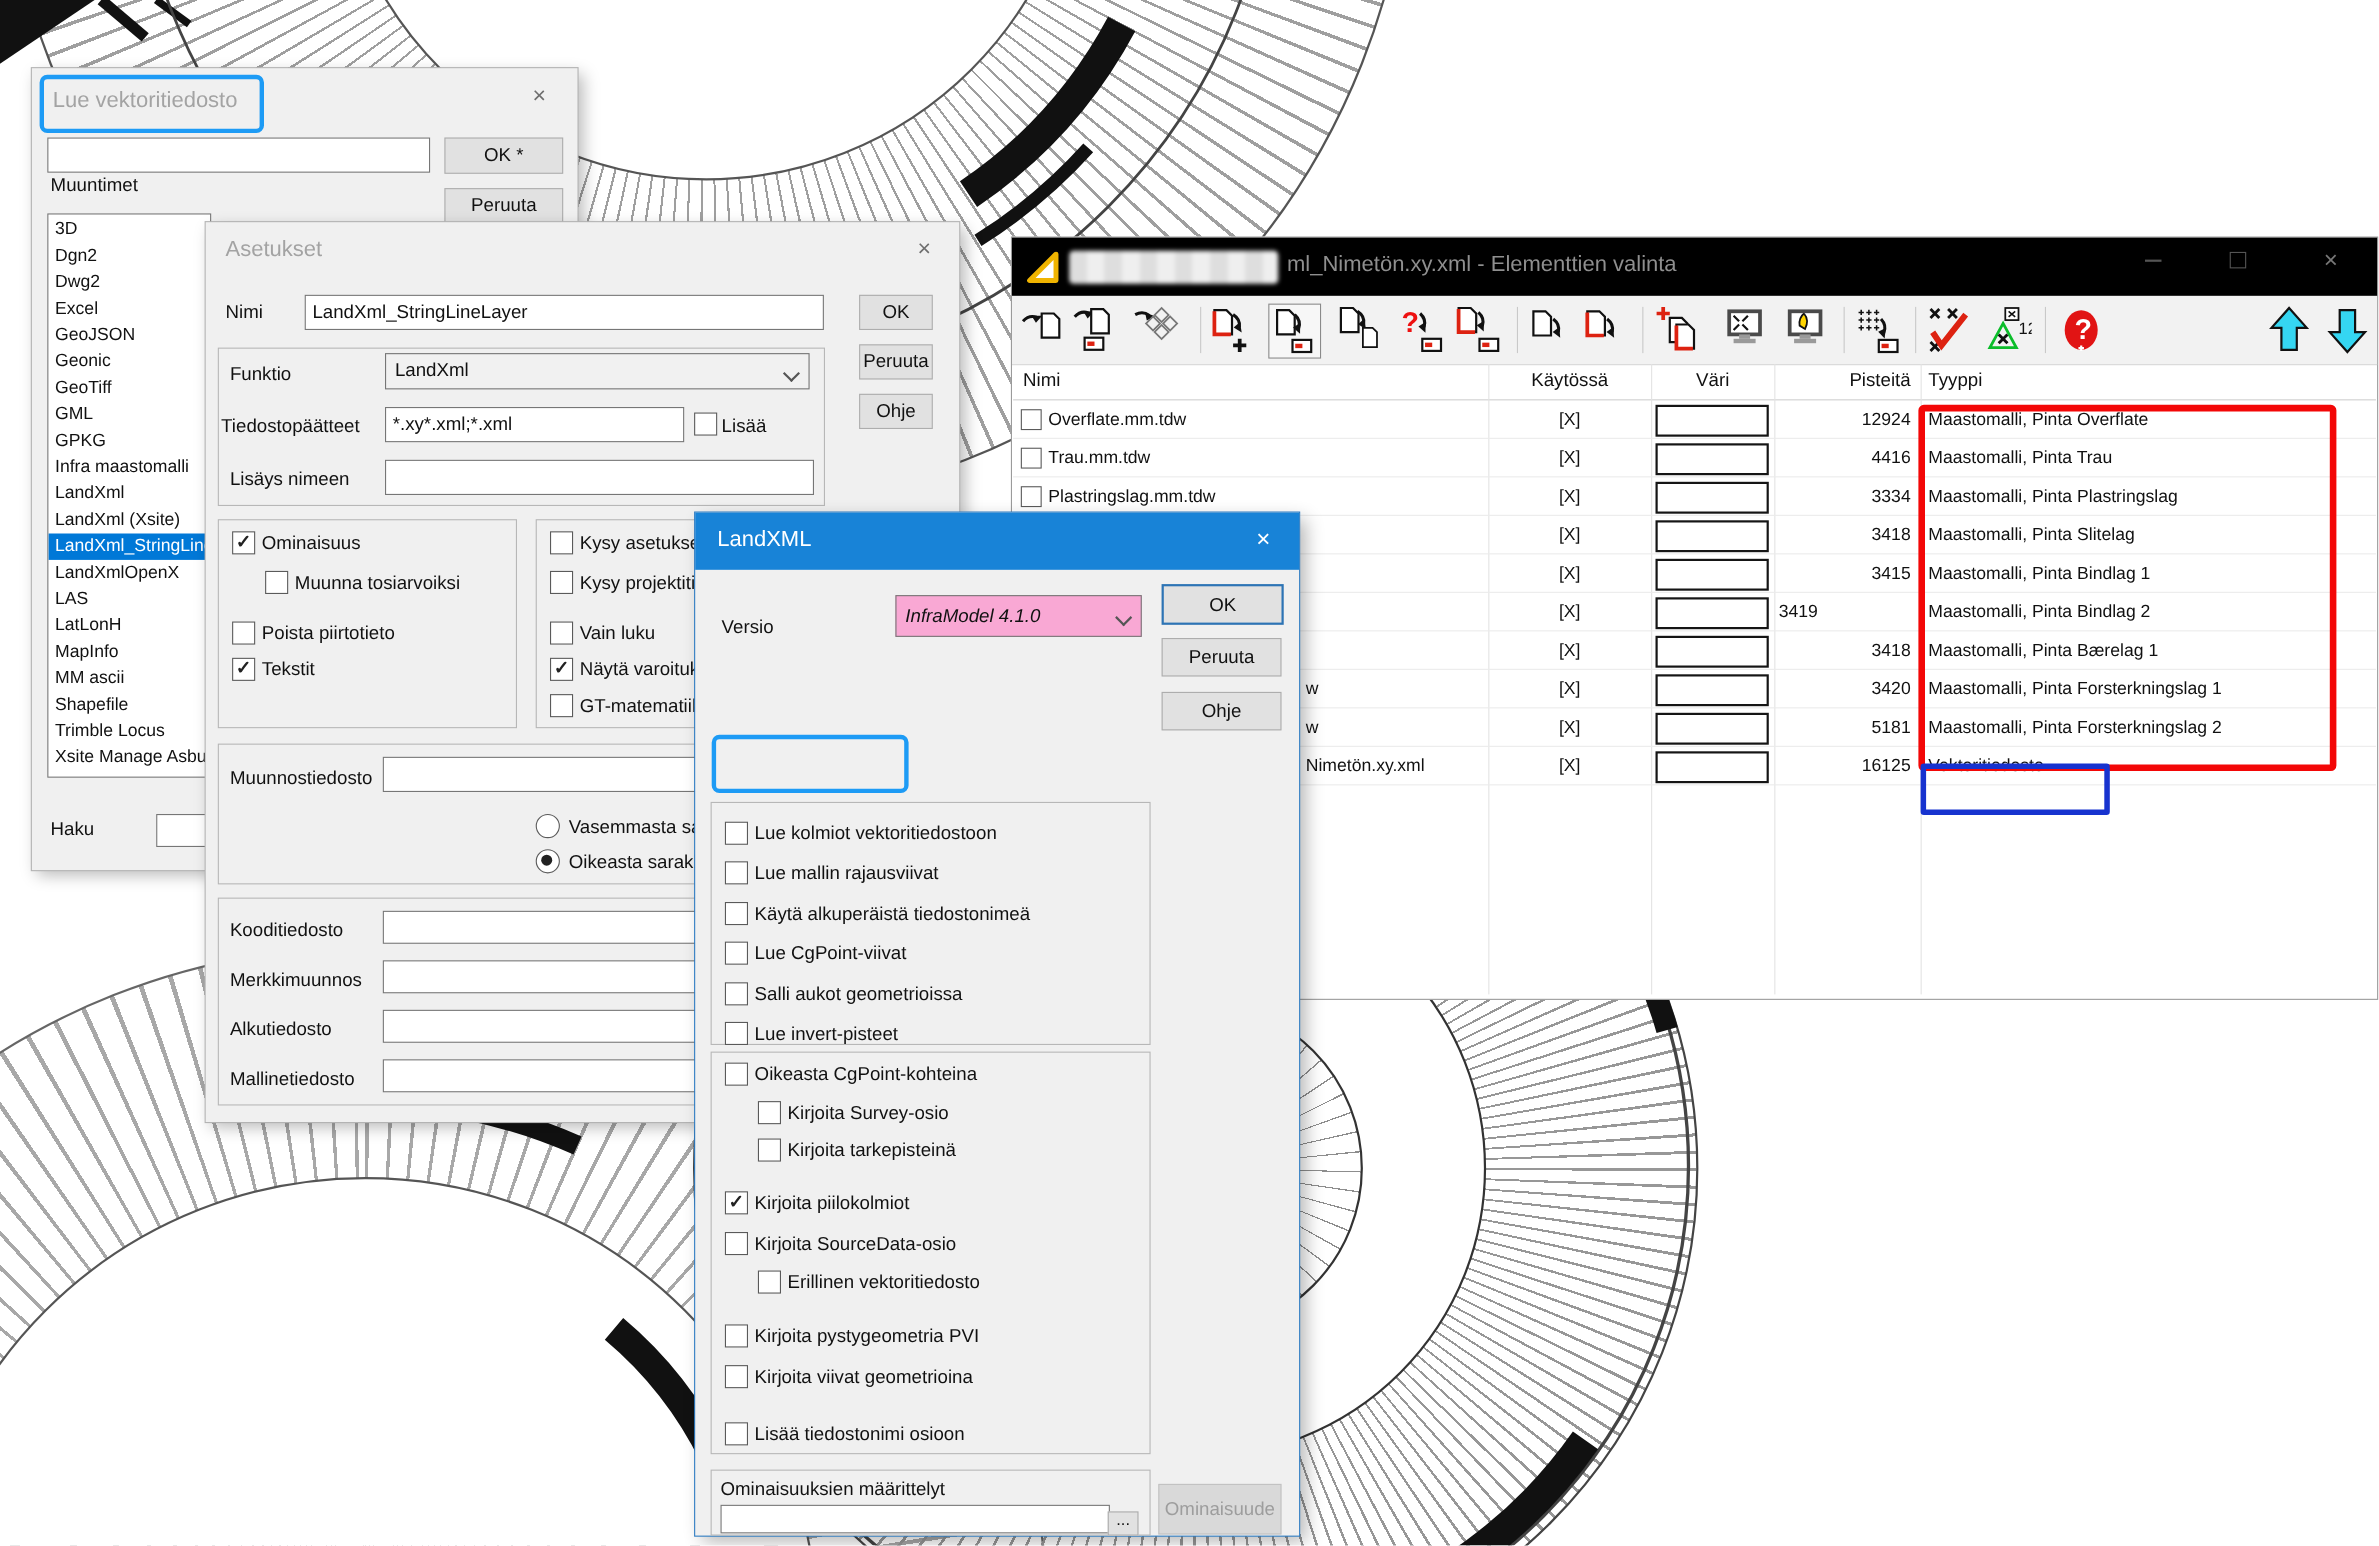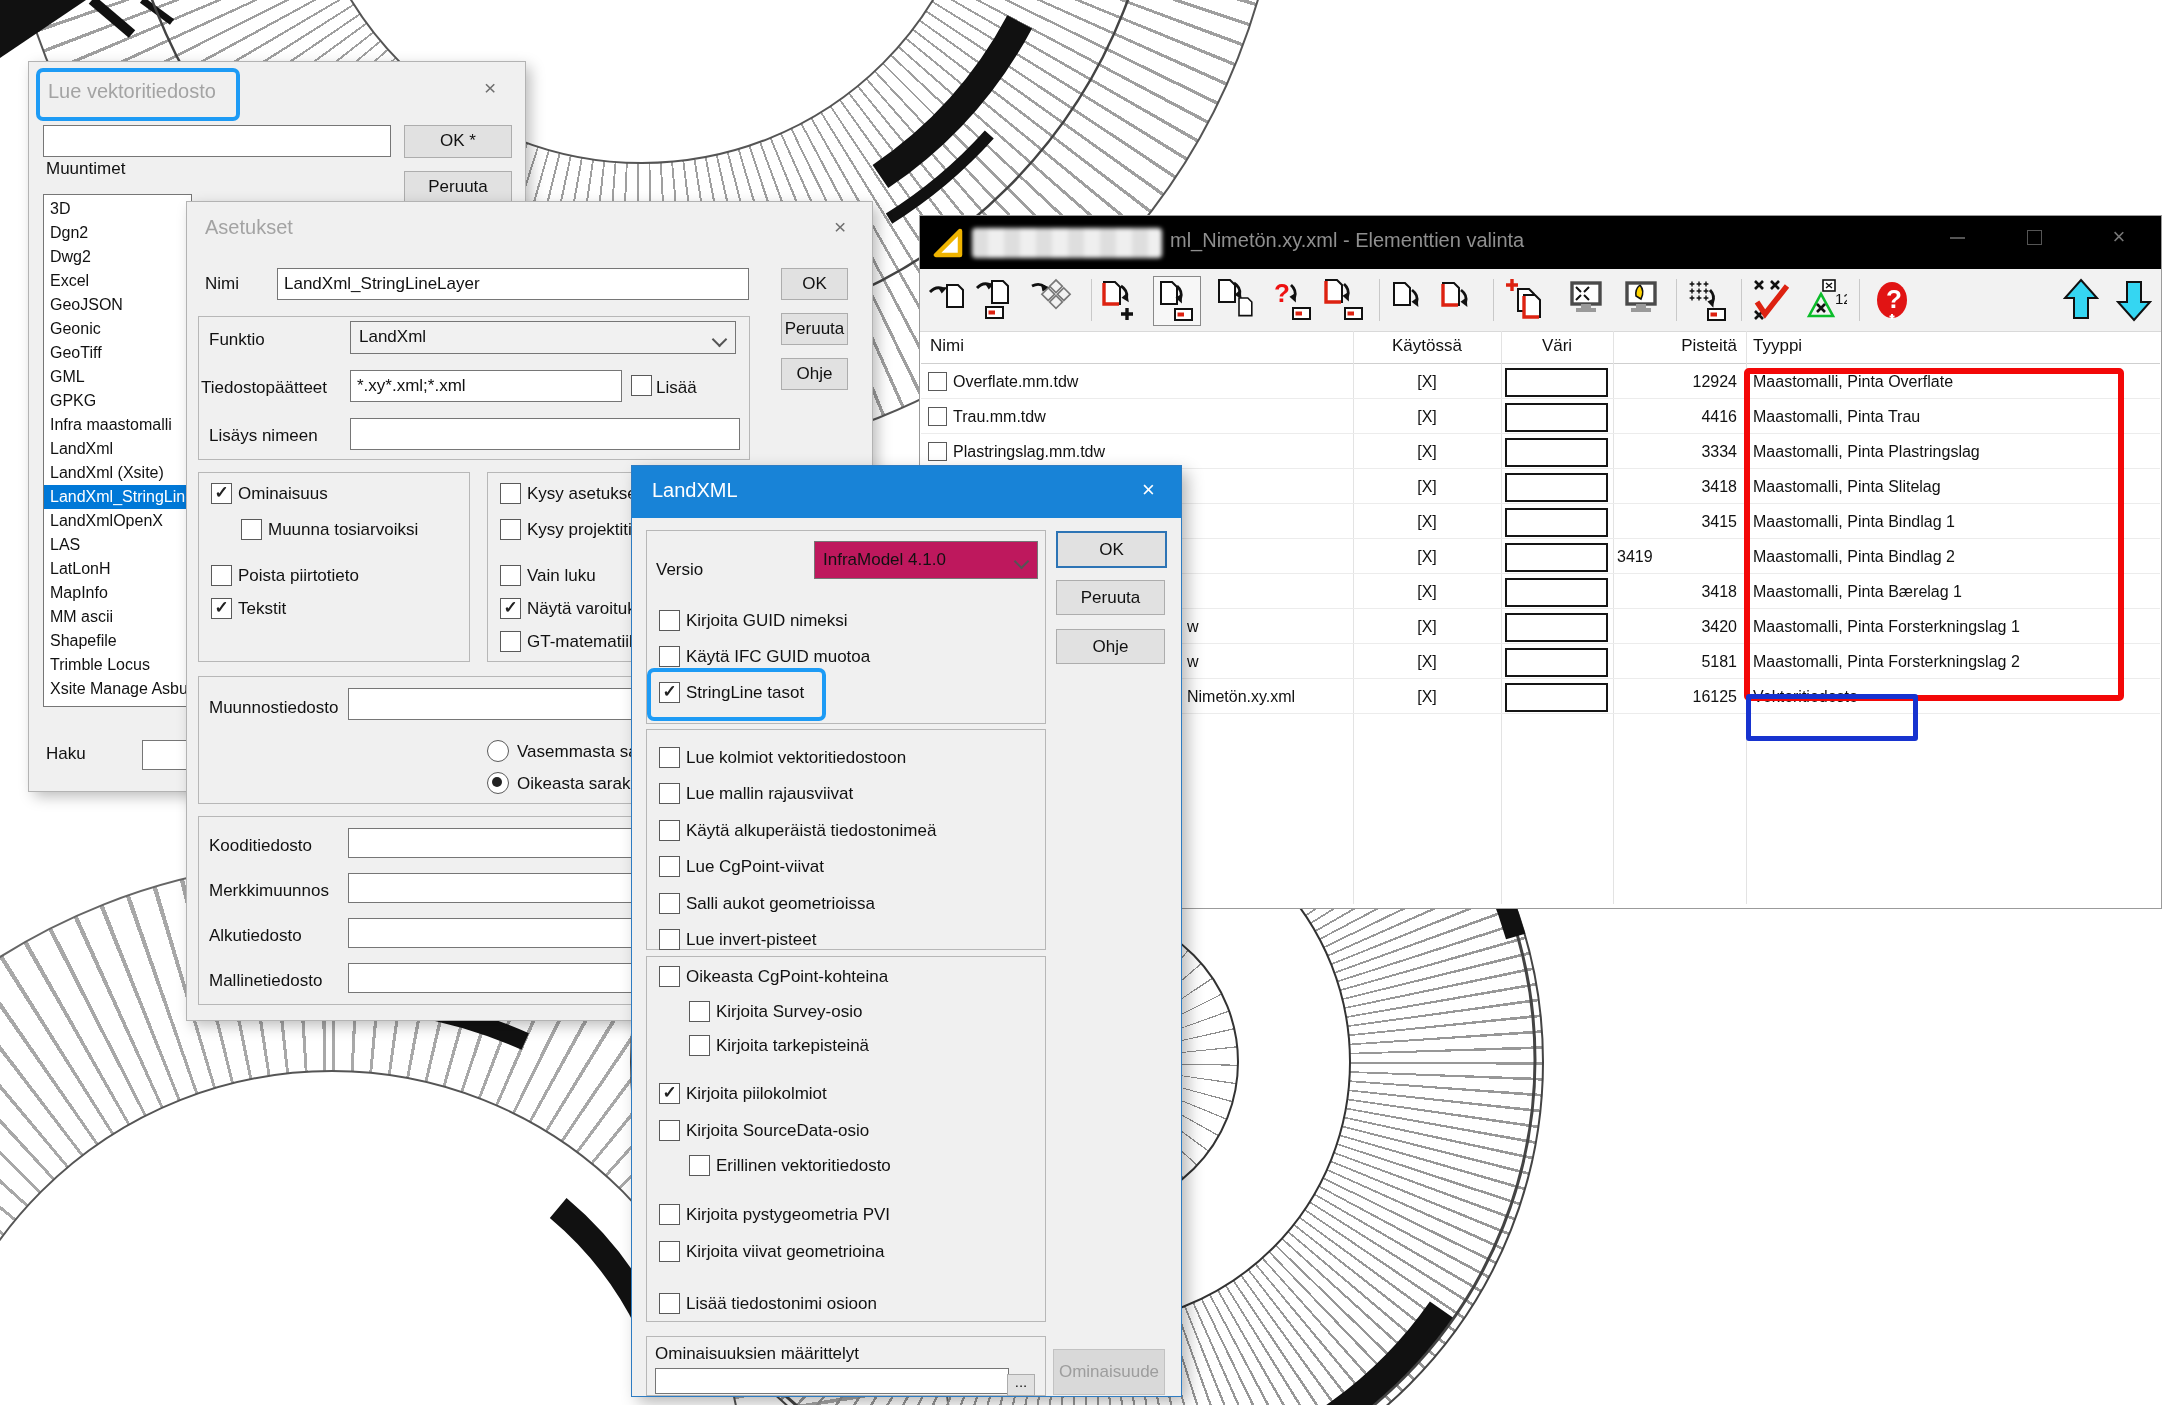--- a/index.html
+++ b/index.html
@@ -503,30 +503,22 @@
       <input class="tbox" style="left: 161px; top: 147px; width: 430px; height: 28px;">
     </div>
 </div>
 
 <div class="dlg" id="dlg3" style="left:632px;top:466px;width:549px;height:930px;z-index:40;box-shadow:0 0 0 1px #2e7cc2,6px 6px 16px rgba(0,0,0,.3);">
   <div style="position:absolute;left:0;top:0;width:100%;height:52px;background:#1883d7;">
     <span style="position:absolute;left:20px;top:13px;font-size:20px;color:#fff;">LandXML</span>
     <span style="position:absolute;left:510px;top:11px;font-size:22px;color:#fff;">×</span>
   </div>
 
-  <div class="grp" id="lx-grp1" style="left:14px;top:64px;width:398px;height:192px;">
-      <span class="cb" style="left: 12px; top: 79px;"></span>
-      <span class="cbl" style="left: 39px; top: 80px; font-size: 17px;">Kirjoita GUID nimeksi</span>
-      <span class="cb" style="left: 12px; top: 115px;"></span>
-      <span class="cbl" style="left: 39px; top: 116px; font-size: 17px;">Käytä IFC GUID muotoa</span>
-      <span class="cb checked" style="left: 12px; top: 151px;"></span>
-      <span class="cbl" style="left: 39px; top: 152px; font-size: 17px;">StringLine tasot</span>
-    </div>
   <div class="lbl" style="left:24px;top:94px;">Versio</div>
-  <div class="combo" style="left:182px;top:75px;width:214px;height:36px;background:#be185d;line-height:36px;">
+  <div class="combo" style="left:182px;top:75px;width:214px;height:36px;background:#f9a8d4;line-height:36px;font-style:italic;">
     <span>InfraModel 4.1.0</span>
     <span class="chev" style="top:14px;"></span>
   </div>
 
   <div class="btn def" style="left:424px;top:65px;width:107px;height:33px;line-height:33px;">OK</div>
   <div class="btn" style="left:424px;top:114px;width:107px;height:33px;line-height:33px;">Peruuta</div>
   <div class="btn" style="left:424px;top:163px;width:107px;height:33px;line-height:33px;">Ohje</div>
 
   <div class="grp" id="lx-grp2" style="left:14px;top:263px;width:398px;height:219px;">
       <span class="cb" style="left: 12px; top: 17px;"></span>

